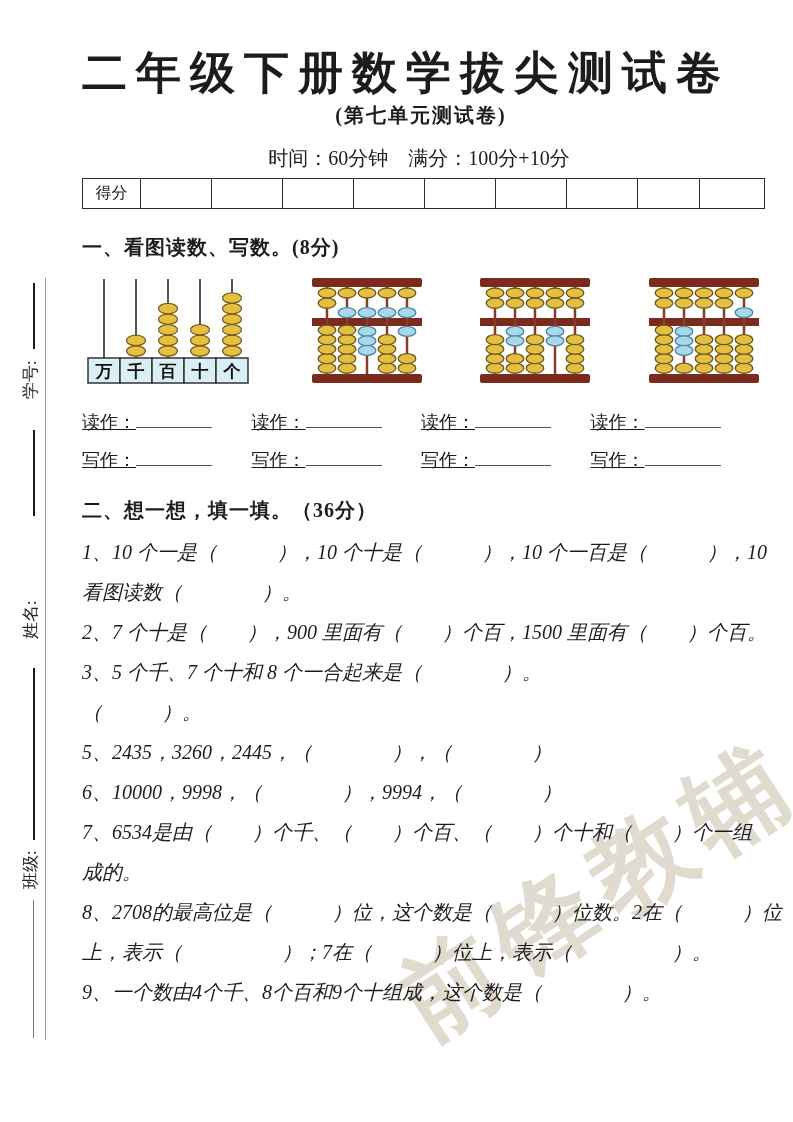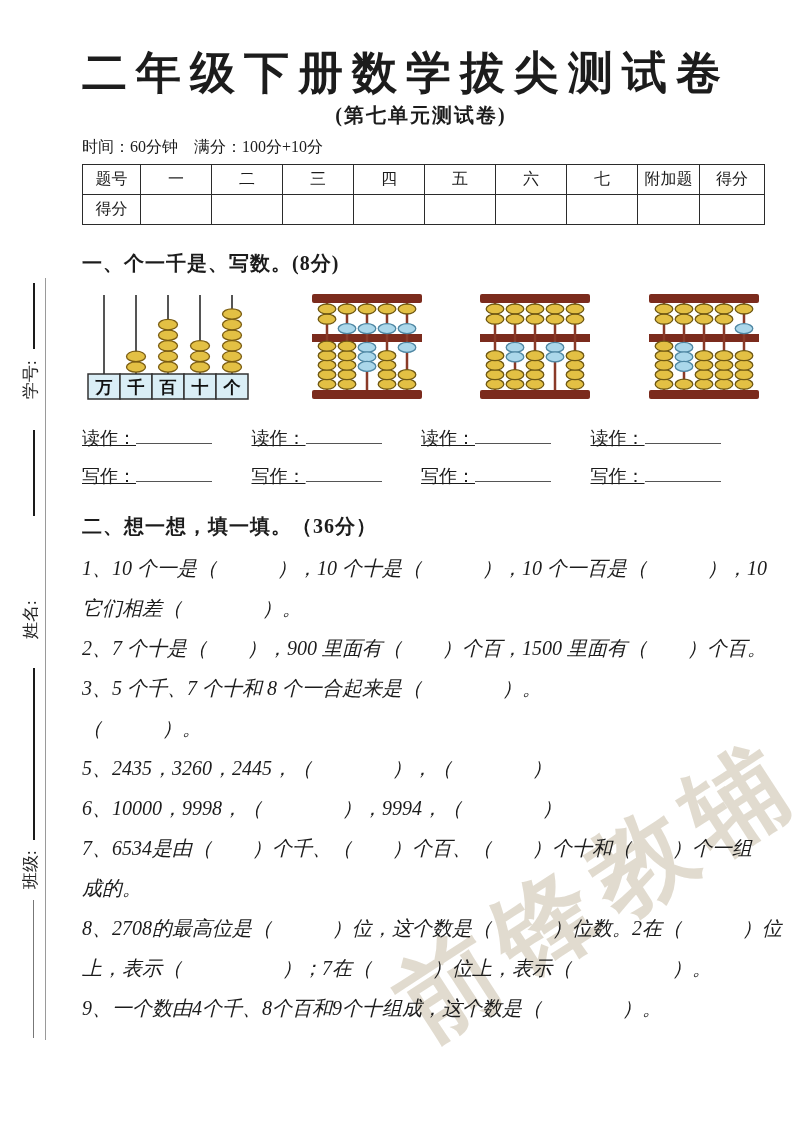--- a/index.html
+++ b/index.html
@@ -24,21 +24,21 @@
   .mlabel.sid{top:368px;}
   .mlabel.name{top:608px;}
   .mlabel.cls{top:858px;}
   
   .content{position:absolute;left:82px;top:0;width:678px;}
   .title{
     margin-top:46px;text-align:left;font-size:45px;font-weight:bold;
     letter-spacing:9px;line-height:1.2;white-space:nowrap;
   }
   .subtitle{margin-top:2px;text-align:center;font-size:20px;font-weight:bold;letter-spacing:2px;}
-  .info-line{margin-top:8px;text-align:left;font-size:16px;padding-right:4px;}
+  .info-line{margin-top:16px;text-align:center;font-size:20px;padding-right:4px;}
   
   table.score{border-collapse:collapse;table-layout:fixed;width:682px;margin-top:6px;}
   table.score td{border:1px solid #2b2b2b;height:29px;text-align:center;font-size:16px;padding:0;}
   
   .sec-head{margin-top:25px;font-size:20px;font-weight:bold;letter-spacing:1px;}
   
   .img-row{margin-top:13px;display:flex;justify-content:space-between;align-items:flex-end;height:112px;}
   .img-row svg{display:block;}
   
   .rw-row{display:flex;margin-top:10px;}
@@ -87,47 +87,35 @@
         <col style="width:71px">
       <col style="width:71px">
         <col style="width:71px">
         <col style="width:71px">
         <col style="width:71px">
       <col style="width:62px">
         <col style="width:65px">
     </colgroup>
     <tbody>
       <tr>
-          <td>题号</td>
-          <td>一</td>
-          <td>二</td>
-          <td>三</td>
-          <td>四</td>
-          <td>五</td>
-          <td>六</td>
-          <td>七</td>
-          <td>附加题</td>
-          <td>得分</td>
-        </tr>
-      <tr>
           <td>得分</td>
           <td></td>
           <td></td>
           <td></td>
           <td></td>
           <td></td>
           <td></td>
           <td></td>
           <td></td>
           <td></td>
         </tr>
     </tbody>
   </table>
 
-  <div class="sec-head">一、个一千是、写数。(8分)</div>
+  <div class="sec-head">一、看图读数、写数。(8分)</div>
 
   <div class="img-row">
     <div id="frame-box">
         <svg width="172" height="110" viewBox="0 0 172 110" xmlns="http://www.w3.org/2000/svg">
           <line x1="22" y1="3" x2="22" y2="82" stroke="#555555" stroke-width="2"></line>
           <line x1="54" y1="3" x2="54" y2="82" stroke="#555555" stroke-width="2"></line>
           <line x1="86" y1="3" x2="86" y2="82" stroke="#555555" stroke-width="2"></line>
           <line x1="118" y1="3" x2="118" y2="82" stroke="#555555" stroke-width="2"></line>
           <line x1="150" y1="3" x2="150" y2="82" stroke="#555555" stroke-width="2"></line>
           <rect x="6" y="82" width="32" height="25" fill="#daeef6" stroke="#333333" stroke-width="1.5"></rect>
@@ -302,21 +290,21 @@
         <span class="rw-line"><span>读作：</span><span class="blank"></span></span>
         <span class="rw-line"><span>写作：</span><span class="blank"></span></span>
       </div>
     </div>
 
   <div class="sec-head">二、想一想，填一填。（36分）</div>
 
   <div class="questions" id="questions">
       <div>
         <div class="q-line">1、10 个一是（　　　），10 个十是（　　　），10 个一百是（　　　），10</div>
-        <div class="q-line">它们相差（　　　　）。</div>
+        <div class="q-line">看图读数（　　　　）。</div>
       </div>
       <div>
         <div class="q-line">2、7 个十是（　　），900 里面有（　　）个百，1500 里面有（　　）个百。</div>
       </div>
       <div>
         <div class="q-line">3、5 个千、7 个十和 8 个一合起来是（　　　　）。</div>
       </div>
       <div>
         <div class="q-line">（　　　）。</div>
       </div>

